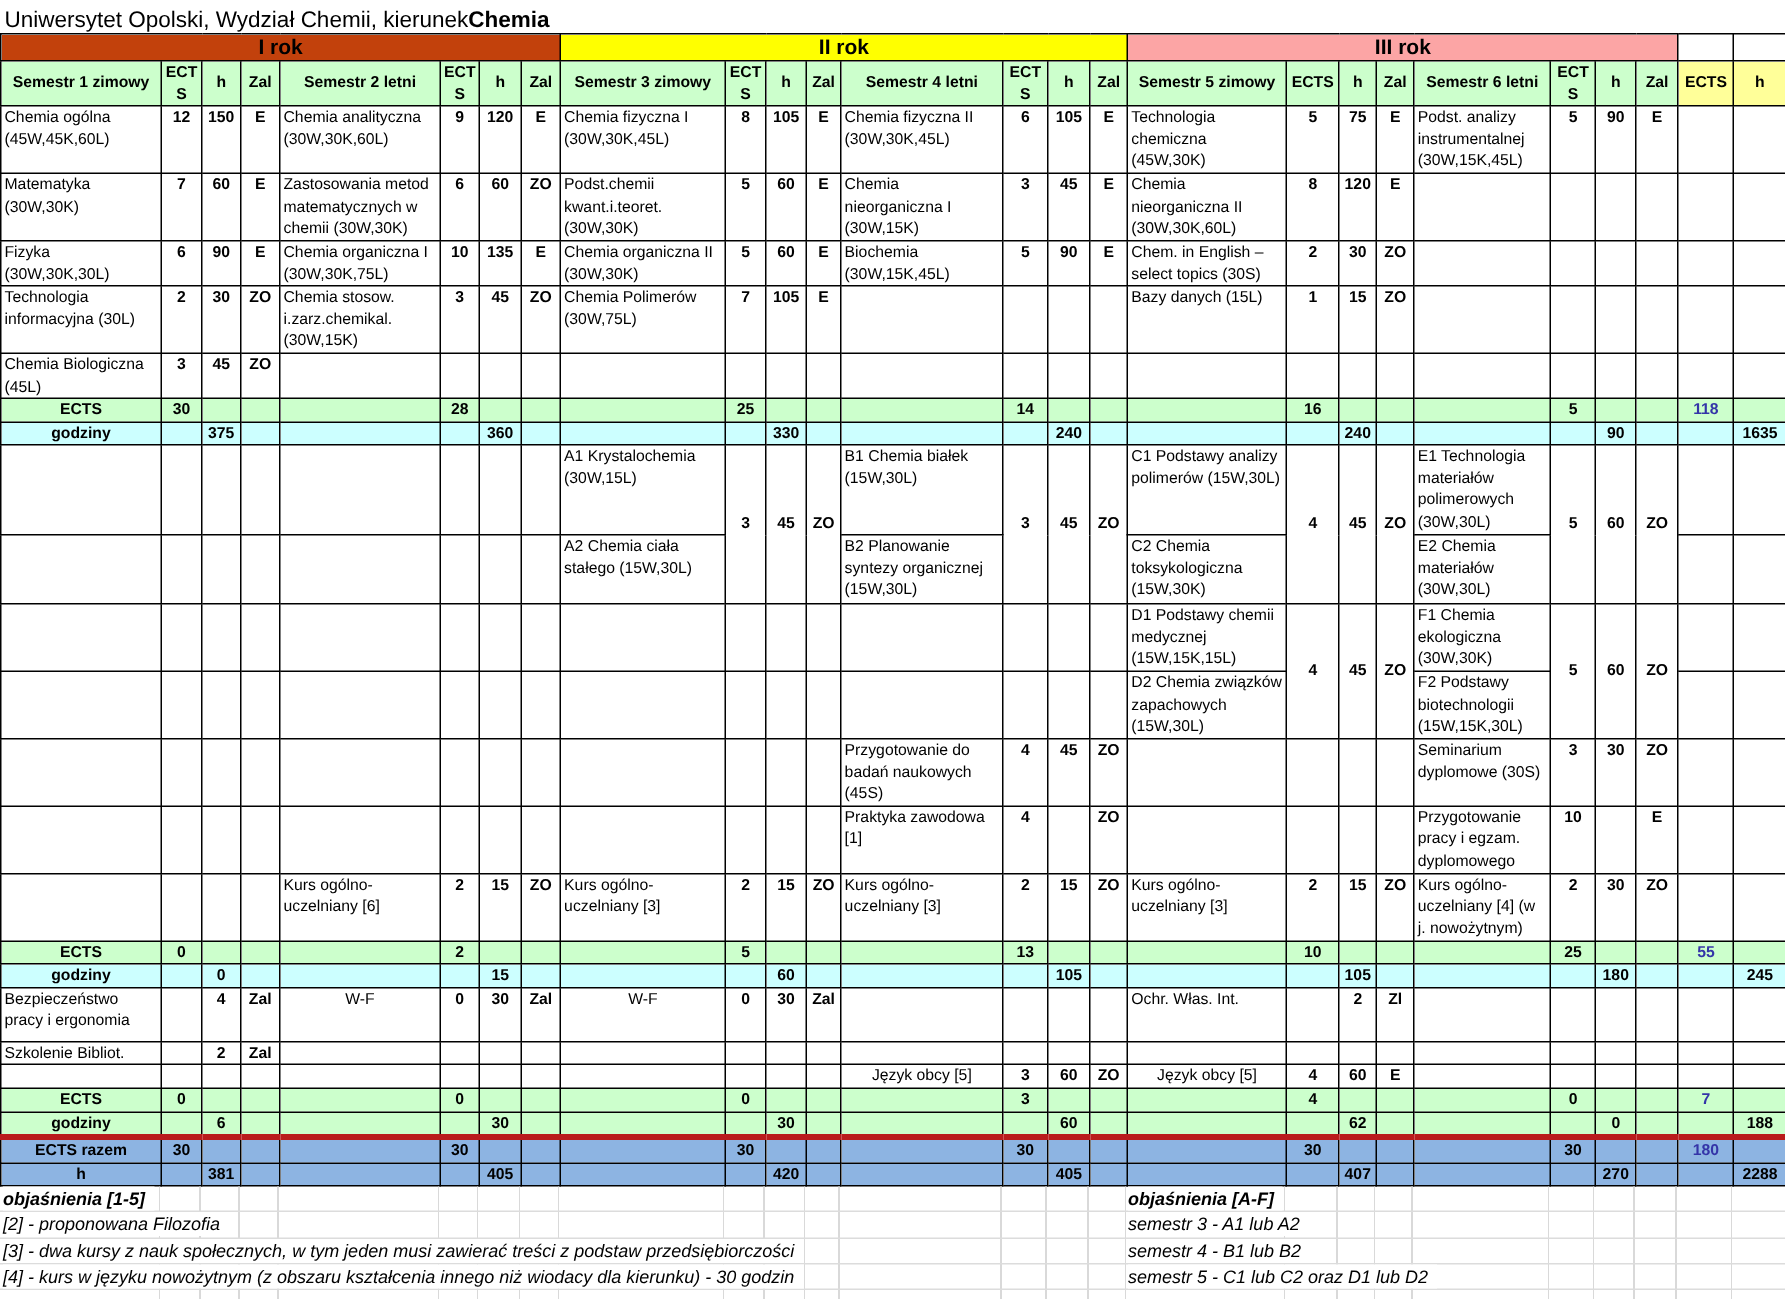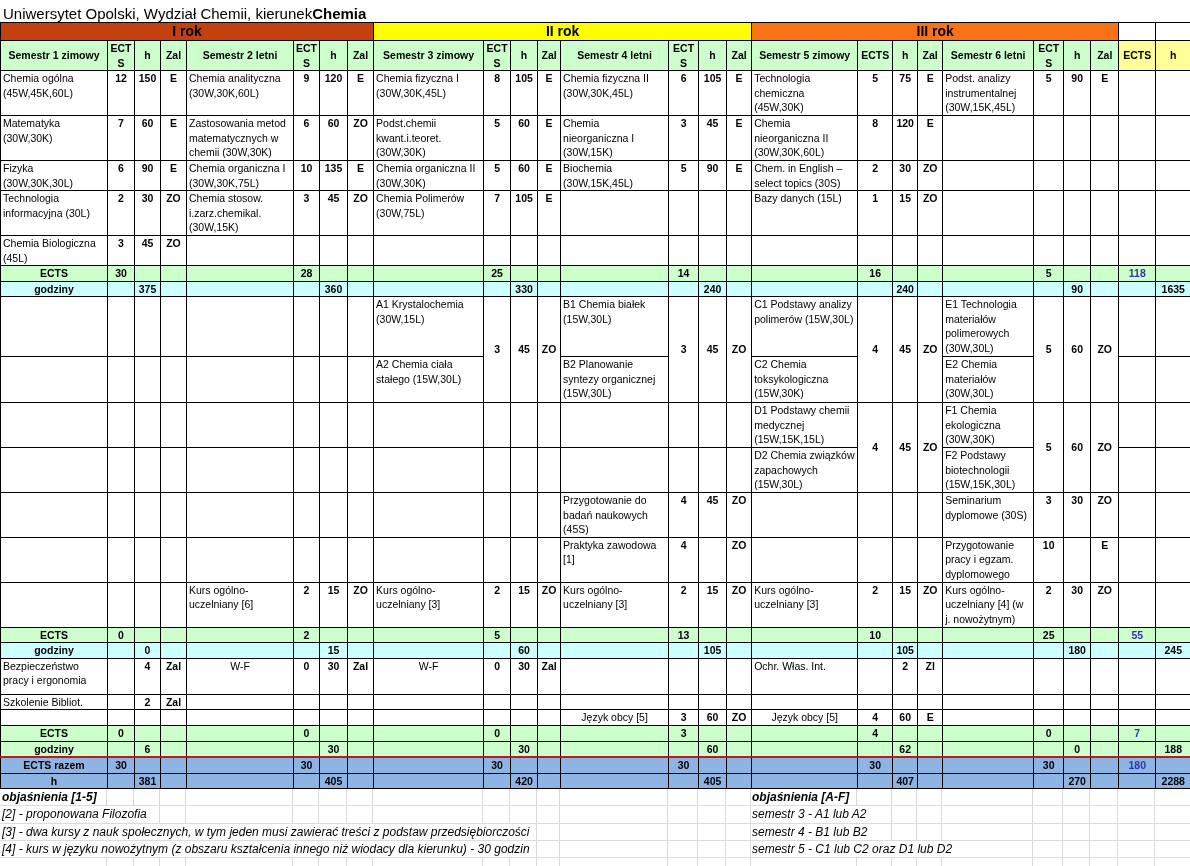--- a/index.html
+++ b/index.html
@@ -9,28 +9,28 @@
   .title b{margin:0;}
   table.plan{border-collapse:collapse;table-layout:fixed;width:1190px;}
   table.plan td{border:1px solid #000;font-size:10.5px;line-height:14.5px;padding:0 2px;
         text-align:center;vertical-align:top;font-weight:bold;overflow:hidden;word-wrap:break-word;}
   table.plan td.n{text-align:left;font-weight:normal;}
   table.plan td.c0{font-weight:normal;}
   table.plan td[rowspan]{vertical-align:middle;}
   tr.band td{vertical-align:middle;font-size:14px;padding:0;}
   td.b1{background:#c2410c;}
   td.b2{background:#ffff00;}
-  td.b3{background:#f97316;margin-left:32px;}
+  td.b3{background:#fca5a5;margin-left:32px;}
   td.corner{border:1px solid #d9d9d9;background:#fff;}
   tr.hdr td{background:#ccffcc;vertical-align:middle;font-size:10.5px;padding:0 1px;}
   tr.hdr td.hy{background:#ffff99;}
   tr.green td{background:#ccffcc;}
   tr.cyan td{background:#ccffff;}
   tr.blue td{background:#8db4e2;}
-  tr.thick td{border-top:2px solid #b91c1c;}
+  tr.thick td{border-top:4px solid #b91c1c;}
   td.ty{background:#ffff99;}
   td.tb{color:#3434a8;}
   td.cy{background:#ccffff;}
   td.gd{border-bottom:1px solid #bfbfbf;}
   td.gt{border-top:1px solid #bfbfbf;}
   .notes{width:1190px;height:104px;font-style:italic;font-size:12px;position:relative;
      background-image:linear-gradient(to right,
       transparent 0 106px,#d9d9d9 106px 107px,transparent 107px 133px,#d9d9d9 133px 134px,
       transparent 134px 159px,#d9d9d9 159px 160px,transparent 160px 185px,#d9d9d9 185px 186px,
       transparent 186px 292px,#d9d9d9 292px 293px,transparent 293px 318px,#d9d9d9 318px 319px,

